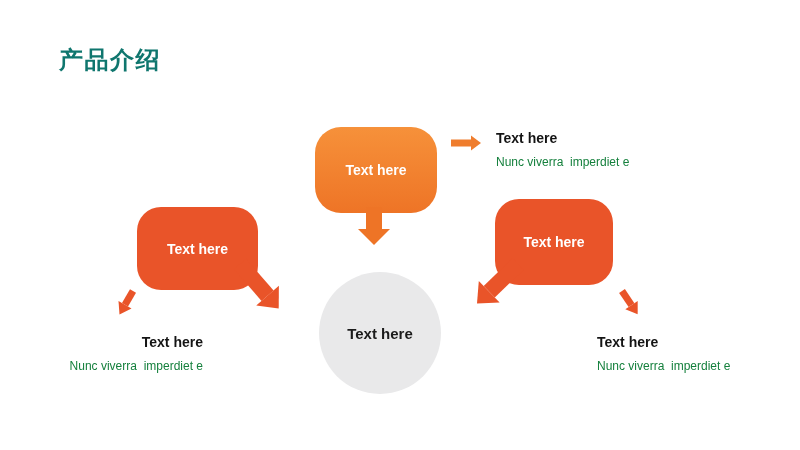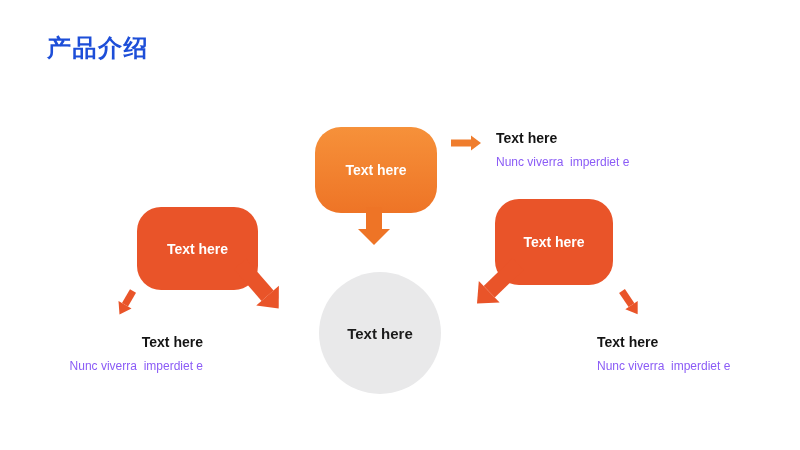--- a/index.html
+++ b/index.html
@@ -1,22 +1,22 @@
 <!DOCTYPE html>
 <html><head>
 <meta charset="utf-8">
 <style>
   html,body{margin:0;padding:0;background:#fff;}
   .slide{
     position:relative;width:800px;height:450px;background:#ffffff;
     font-family:"Liberation Sans","DejaVu Sans",sans-serif;overflow:hidden;
   }
   .title{
-    position:absolute;left:43px;top:28px;margin:4px;
-    font-size:24px;font-weight:800;color:#1d4ed8;letter-spacing:1.5px;
+    position:absolute;left:43px;top:28px;margin:16px;
+    font-size:24px;font-weight:800;color:#0f766e;letter-spacing:1.5px;
   }
   .bubble{
     position:absolute;display:flex;align-items:center;justify-content:center;
     color:#ffffff;font-weight:700;font-size:14px;
   }
   .bubble-top{
     left:315px;top:127px;width:122px;height:86px;border-radius:26px;
     background:linear-gradient(180deg,#F6913A 0%,#EE7426 100%);
   }
   .bubble-left{
@@ -28,21 +28,21 @@
     background:#E95429;
   }
   .circle{
     position:absolute;left:319px;top:272px;width:122px;height:122px;border-radius:50%;
     background:#E9E9EA;display:flex;align-items:center;justify-content:center;
     font-size:15px;font-weight:700;color:#1B1B1B;
   }
   .arrows{position:absolute;left:0;top:0;pointer-events:none;}
   .callout{position:absolute;}
   .callout-heading{font-size:14px;font-weight:700;color:#141414;line-height:18px;white-space:pre-wrap;}
-  .callout-body{font-size:12px;color:#8b5cf6;line-height:16px;margin-top:7px;white-space:pre-wrap;}
+  .callout-body{font-size:12px;color:#15803d;line-height:16px;margin-top:7px;white-space:pre-wrap;}
   .callout-top-right{left:496px;top:129px;}
   .callout-bottom-left{right:597px;top:333px;text-align:right;}
   .callout-bottom-right{left:597px;top:333px;}
 </style>
 </head>
 <body>
 
 <div class="slide">
 
   <h1 class="title">产品介绍</h1>

